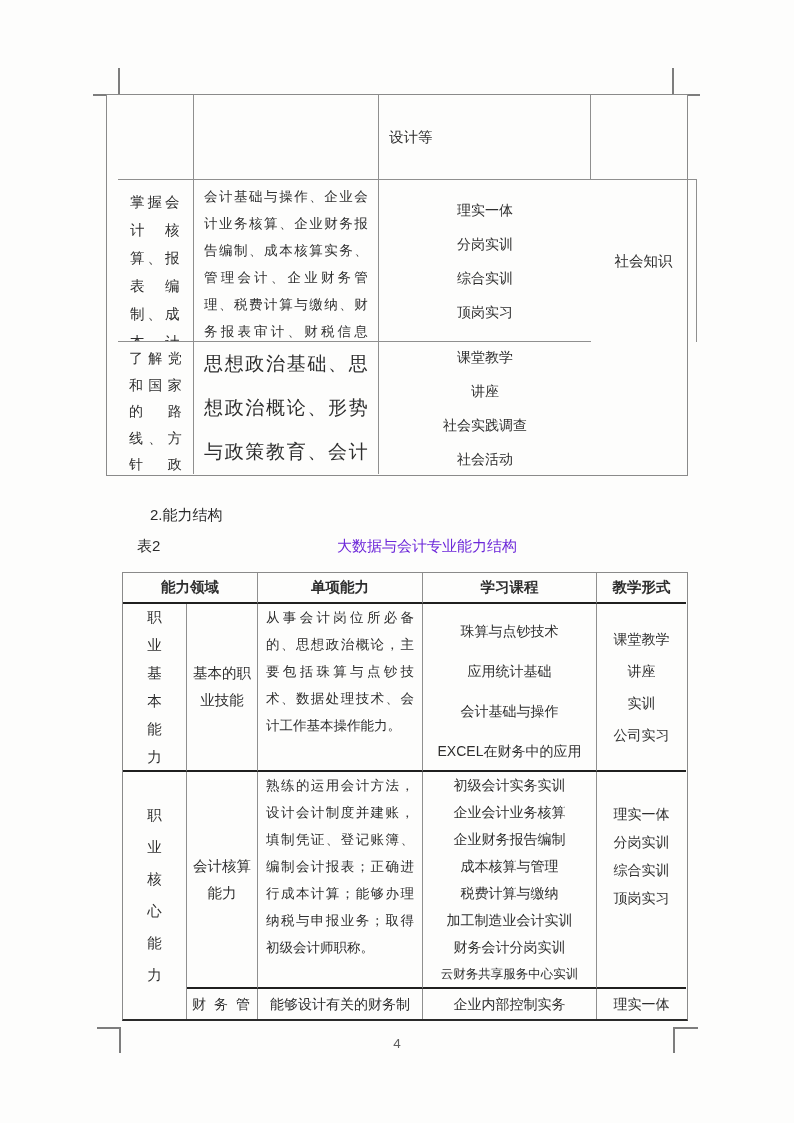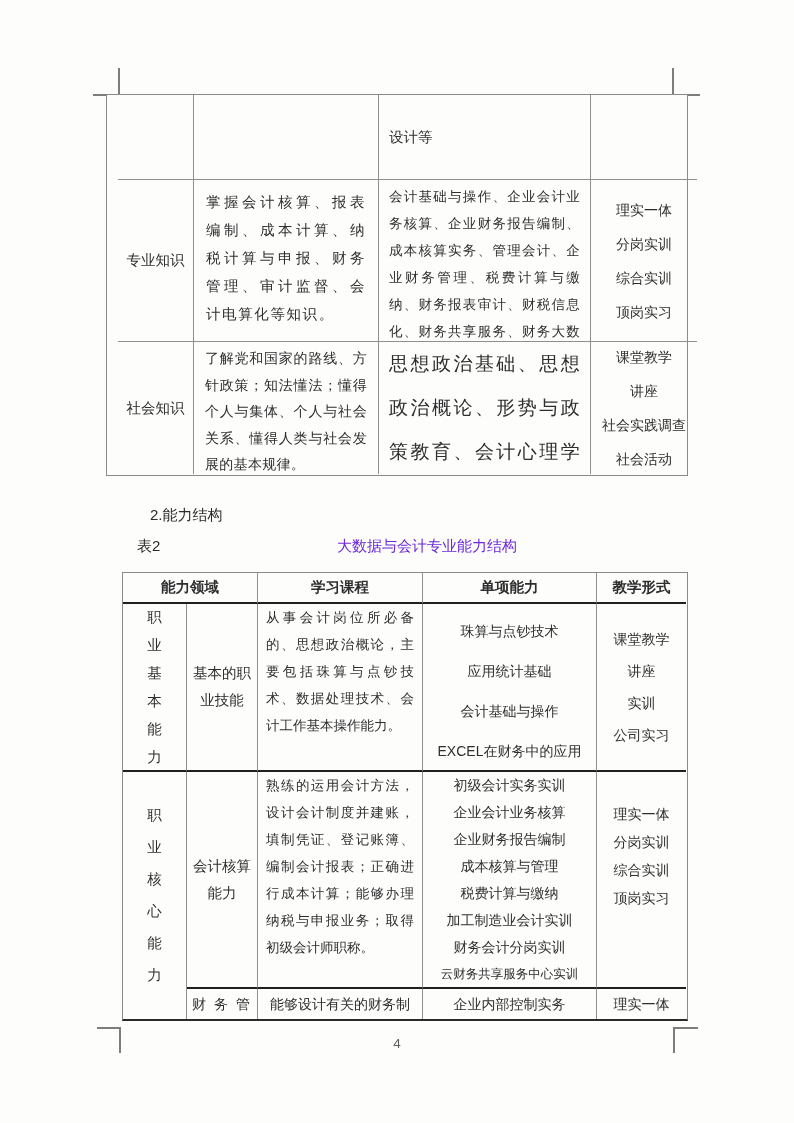--- a/index.html
+++ b/index.html
@@ -83,23 +83,20 @@
 
   <div class="grid" id="table1">
 
     <div class="cell"></div>
     <div class="cell"></div>
     <div class="cell t1-partial-course">
       <span>设计等</span>
     </div>
     <div class="cell last-col"></div>
 
-    <div class="cell t1-rowlabel">
-      <span>专业知识</span>
-    </div>
     <div class="cell para t1-desc">
       <span class="inner">掌握会计核算、报表编制、成本计算、纳税计算与申报、财务管理、审计监督、会计电算化等知识。</span>
     </div>
     <div class="cell para t1-courses">
       <span class="inner">会计基础与操作、企业会计业务核算、企业财务报告编制、成本核算实务、管理会计、企业财务管理、税费计算与缴纳、财务报表审计、财税信息化、财务共享服务、财务大数据分析等</span>
     </div>
     <div class="cell last-col lines t1-forms">
         <div class="line">理实一体</div>
         <div class="line">分岗实训</div>
         <div class="line">综合实训</div>
@@ -126,24 +123,24 @@
   <div class="sec-heading">2.能力结构</div>
   <div class="tbl-label">表2</div>
   <div class="tbl-caption">大数据与会计专业能力结构</div>
 
   <div class="grid" id="table2">
 
     <div class="cell th span2">
       <span>能力领域</span>
     </div>
     <div class="cell th">
+      <span>单项能力</span>
+    </div>
+    <div class="cell th">
       <span>学习课程</span>
-    </div>
-    <div class="cell th">
-      <span>单项能力</span>
     </div>
     <div class="cell th last-col">
       <span>教学形式</span>
     </div>
 
     <div class="cell vlabel thick-bottom">
         <div class="vchar">职</div>
         <div class="vchar">业</div>
         <div class="vchar">基</div>
         <div class="vchar">本</div>

